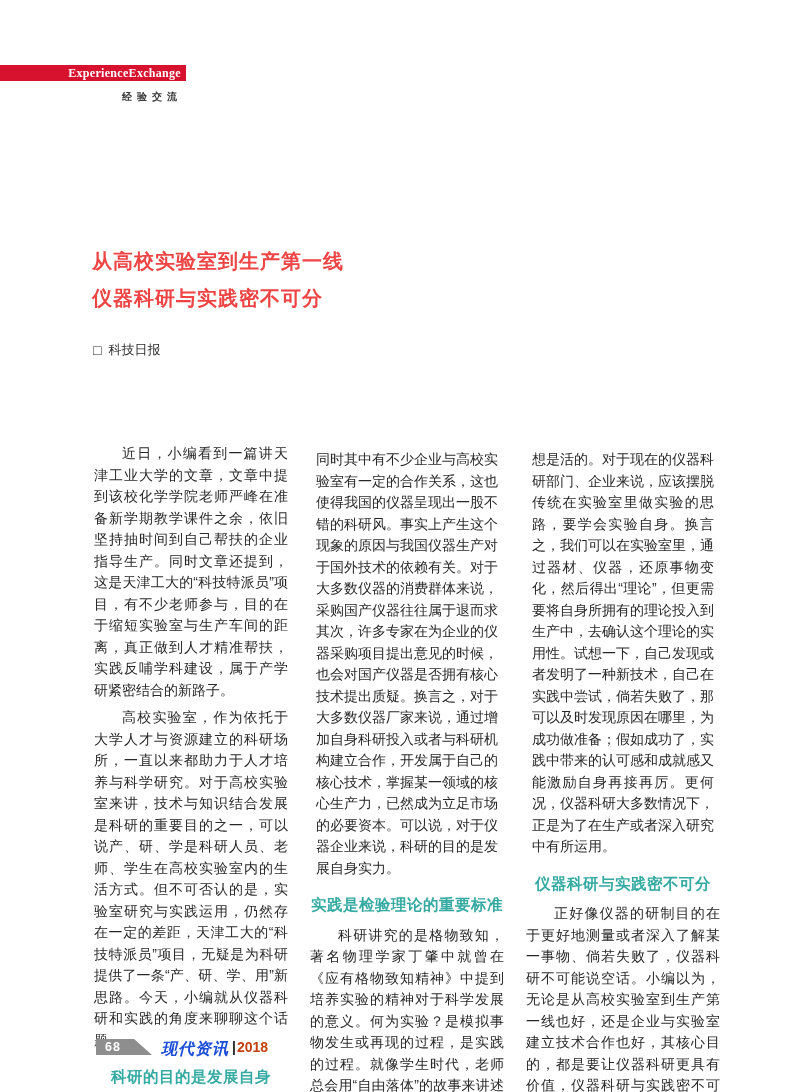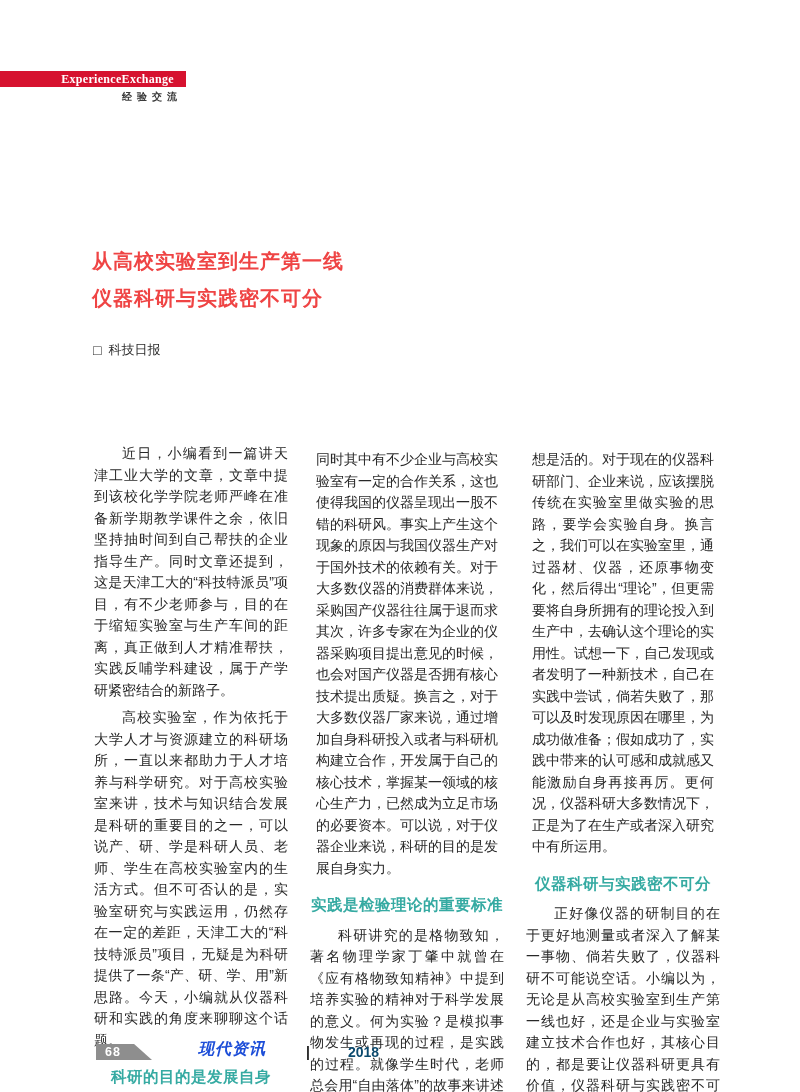--- a/index.html
+++ b/index.html
@@ -8,30 +8,30 @@
     width: 800px;
     height: 1092px;
     background: #ffffff;
     overflow: hidden;
     font-family: "Liberation Sans", "DejaVu Sans", sans-serif;
   }
 
   
   .red-band {
     position: absolute;
-    left: 0; top: 71px;
+    left: 0; top: 65px;
     width: 186px; height: 16px;
     background: #d6122f;
     color: #ffffff;
     font-family: "Liberation Serif", "DejaVu Serif", serif;
     font-size: 12px;
     font-weight: 600;
     line-height: 16px;
     text-align: right;
-    padding-right: 12px;
+    padding-right: 5px;
     box-sizing: border-box;
     letter-spacing: 0.3px;
   }
   .band-sub {
     position: absolute;
     left: 0; top: 90px;
     width: 182px;
     text-align: right;
     font-size: 10px;
     font-weight: 600;
@@ -96,22 +96,21 @@
     border-radius: 2px;
     background: radial-gradient(circle at 50% 45%, #ffffff 0 1.2px, #d6122f 1.3px);
     vertical-align: baseline;
   }
 
   
   .footer {
     position: absolute;
     left: 96px; top: 1039px;
     display: flex;
-    align-items: flex-end;
-    gap: 37px;
+    align-items: flex-start;
   }
   .page-badge {
     width: 56px; height: 16px;
     background: #8e8e8e;
     clip-path: polygon(0 0, 68% 0, 100% 100%, 0 100%);
     color: #ffffff;
     font-size: 12.5px;
     font-weight: 700;
     line-height: 16px;
     text-align: left;
@@ -129,21 +128,21 @@
     letter-spacing: 1px;
   }
   .mag-divider {
     margin-left: 3px;
     color: #222222;
     font-size: 14px;
     font-weight: 600;
   }
   .mag-year {
     margin-left: 1px;
-    color: #0c4a6e;
+    color: #c2410c;
     font-size: 14px;
     font-weight: 600;
   }
 </style>
 </head>
 <body>
 
 <div class="page">
 
   <div class="red-band">

